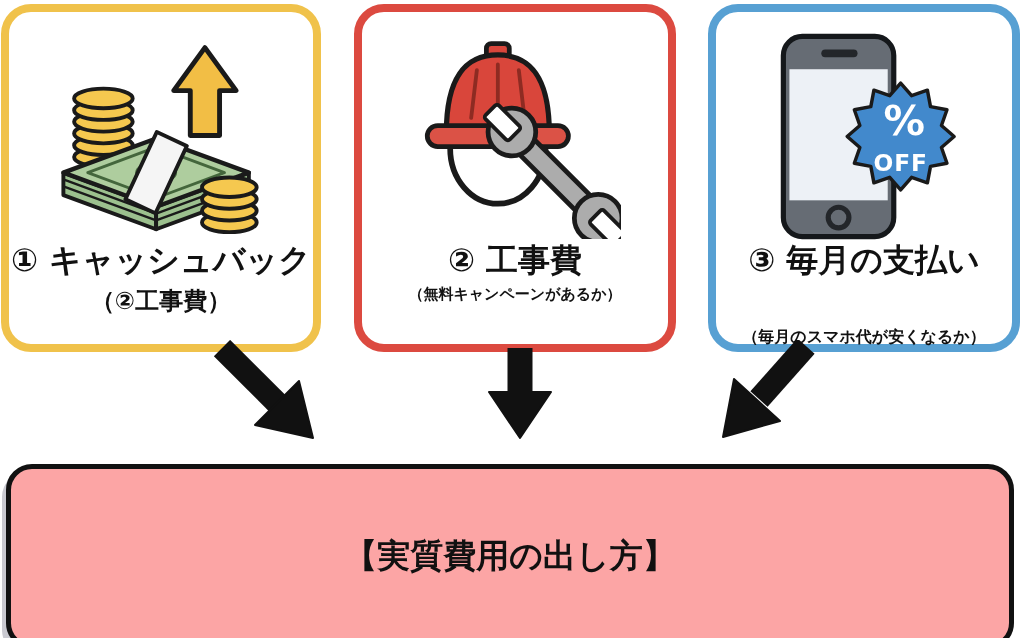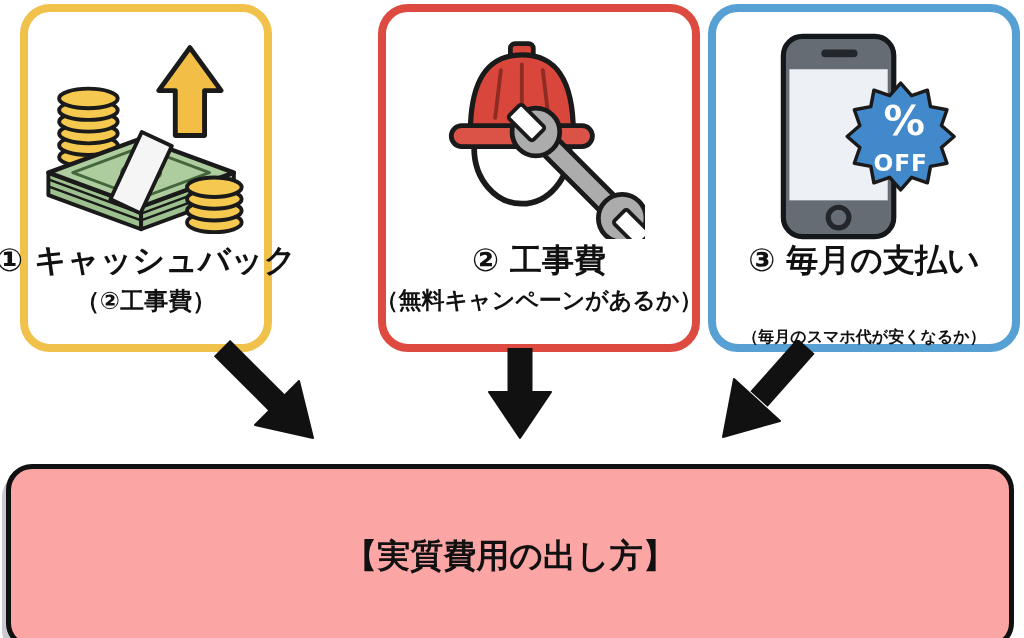--- a/index.html
+++ b/index.html
@@ -10,36 +10,36 @@
     color:#111;
   }
   .stage{position:absolute;inset:0;}
   
   .card{
     position:absolute;top:4px;height:348px;box-sizing:border-box;
     background:#fff;border:8px solid #ccc;border-radius:30px;
     display:flex;flex-direction:column;align-items:center;
     padding-top:20px;
   }
-  .card-0{left:20px;width:252px;}
-  .card-1{left:378px;width:322px;}
+  .card-0{left:1px;width:320px;}
+  .card-1{left:354px;width:322px;}
   .card-2{left:708px;width:312px;}
   .icon-wrap{
     height:208px;display:flex;align-items:center;justify-content:center;
     flex:0 0 auto;
   }
   .card-title{
     font-size:32px;font-weight:800;line-height:1.15;white-space:nowrap;
     letter-spacing:0;text-align:center;margin-top:2px;
   }
   .card-sub{
     font-size:24px;font-weight:700;white-space:nowrap;text-align:center;
     margin-top:6px;
   }
-  .card-1 .card-sub{font-size:23px;text-align:right;}
+  .card-1 .card-sub{font-size:15px;text-align:right;}
   .card-2 .card-sub{font-size:16px;margin-top:48px;}
   
   .arrows{position:absolute;left:0;top:340px;width:1024px;height:106px;}
   
   .summary{
     position:absolute;left:6px;top:464px;width:1008px;height:185px;
     box-sizing:border-box;background:#fca5a5;border:5px solid #111;
     border-radius:26px;box-shadow:-4px 7px 0 #c9c9d0;
     display:flex;flex-direction:column;align-items:center;justify-content:center;
     gap:10px;

